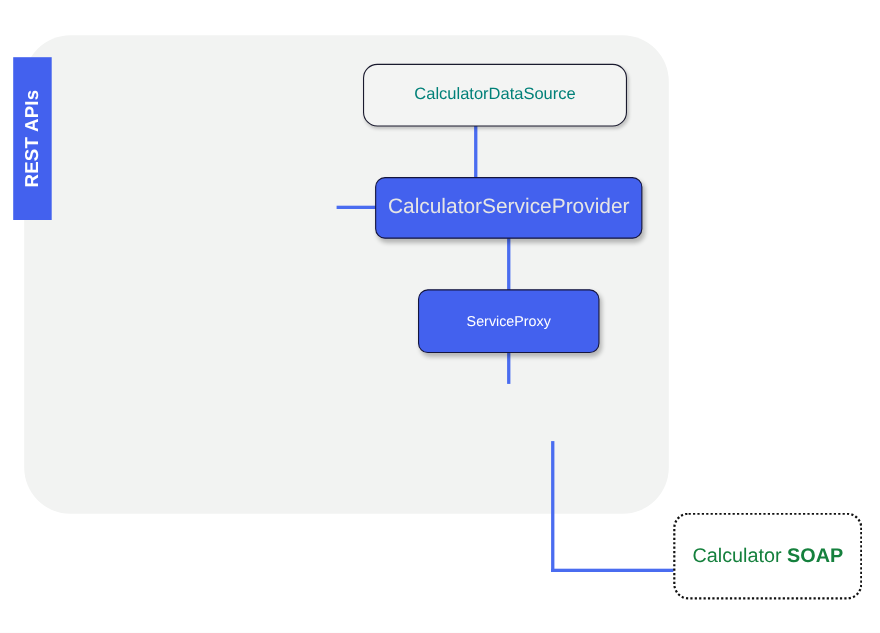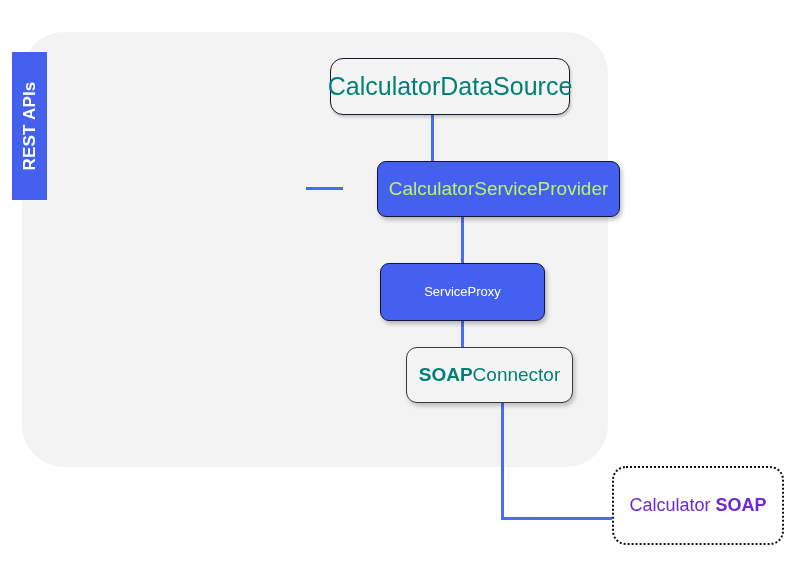--- a/index.html
+++ b/index.html
@@ -85,37 +85,36 @@
   
   .node-datasource {
     left: 330px;
     top: 58px;
     width: 240px;
     height: 57px;
     border: 1.6px solid #1a1a2e;
     border-radius: 13px;
     background: #f3f4f3;
     color: #008078;
-    font-size: 25px;
+    font-size: 15px;
     box-shadow: 1px 2px 3px rgba(0,0,0,0.20);
   }
 
   
   .node-serviceprovider {
     left: 341px;
     top: 161px;
     width: 243px;
     height: 56px;
     border: 1.6px solid #14143c;
     border-radius: 9px;
     background: #4361ee;
-    color: #bef264;
+    color: #e5e5e5;
     font-size: 19px;
     box-shadow: 2px 3px 4px rgba(0,0,0,0.25);
-    margin-left: 36px;
   }
 
   
   .node-serviceproxy {
     left: 380px;
     top: 263px;
     width: 165px;
     height: 58px;
     border: 1.6px solid #14143c;
     border-radius: 9px;
@@ -141,21 +140,21 @@
 
   
   .node-webservice {
     left: 612px;
     top: 466px;
     width: 172px;
     height: 79px;
     border: 2.4px dotted #111111;
     border-radius: 14px;
     background: #ffffff;
-    color: #6d28d9;
+    color: #15803d;
     font-size: 18px;
     flex-direction: column;
   }
 
   .b { font-weight: 700; }
   .reg { font-weight: 400; }
 </style>
 </head>
 <body>
 
@@ -184,25 +183,20 @@
   </div>
 
   <div class="node node-serviceprovider">
     <span>CalculatorServiceProvider</span>
   </div>
 
   <div class="node node-serviceproxy">
     <span>ServiceProxy</span>
   </div>
 
-  <div class="node node-soapconnector">
-    <span>
-      <span class="b">SOAP</span><span class="reg">Connector</span>
-    </span>
-  </div>
 
   <div class="node node-webservice">
     <span>
       <span class="reg">Calculator </span><span class="b">SOAP</span>
     </span>
   </div>
 
 </div>
 
 </body></html>

